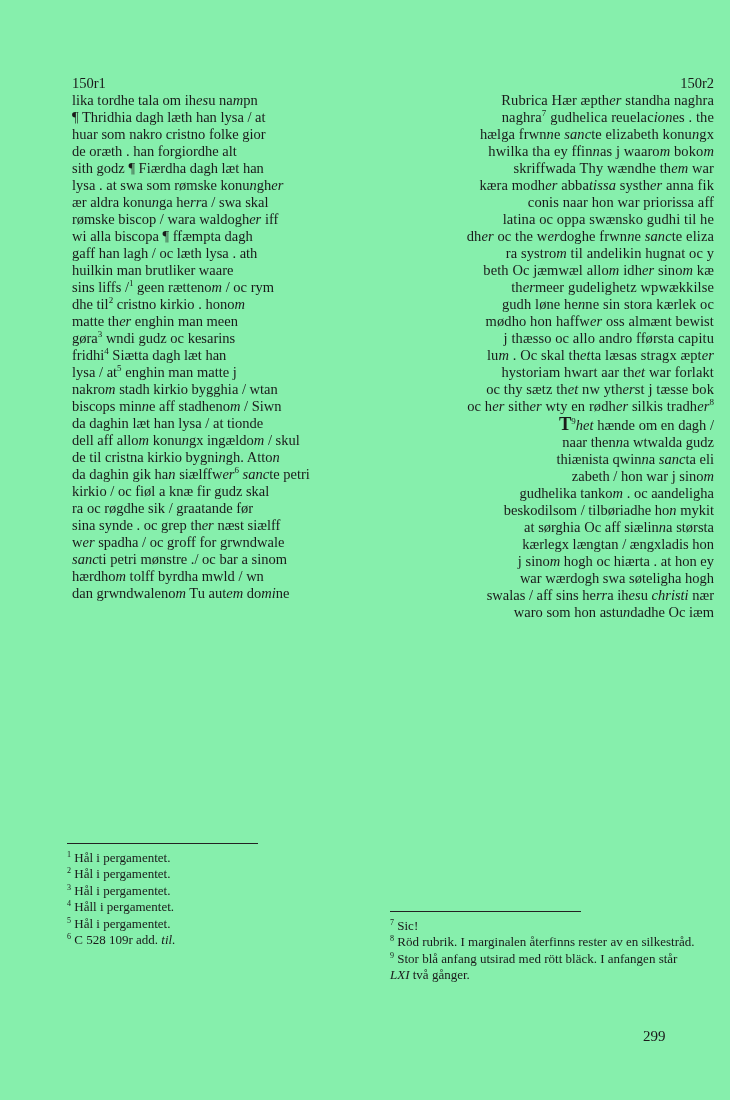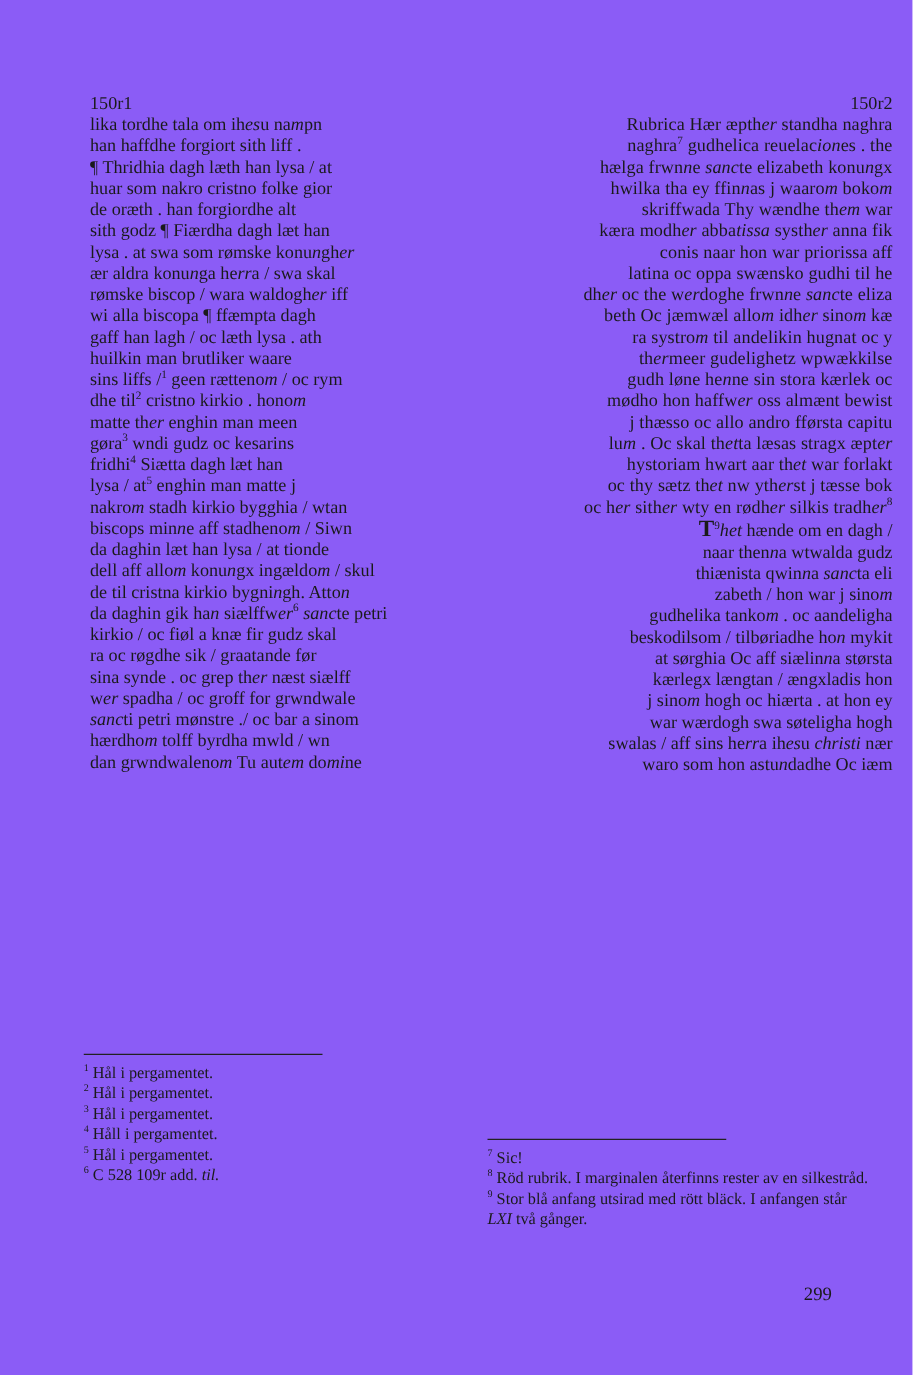--- a/index.html
+++ b/index.html
@@ -1,19 +1,19 @@
 <!DOCTYPE html>
 <html><head>
 <meta charset="utf-8">
 <style>
   html,body{margin:0;padding:0;background:#ffffff;}
   .page{
     position:relative;
     width:730px;height:1100px;
-    background:#8b5cf6;
+    background:#86efac;
     color:#1a1a1a;
     font-family:"Liberation Serif", serif;
     overflow:hidden;
   }
   .col{
     position:absolute;
     top:75px;
     font-size:14.5px;
     line-height:17px;
   }
@@ -52,21 +52,20 @@
 </style>
 </head>
 <body>
 
 <div class="page">
 
   <div class="col col-left">
     <div class="folio">150r1</div>
     <div>
         <div class="tline">lika tordhe tala om ih<i>es</i>u na<i>m</i>pn</div>
-        <div class="tline">han haffdhe forgiort sith liff .</div>
         <div class="tline">¶ Thridhia dagh læth han lysa / at</div>
         <div class="tline">huar som nakro cristno folke gior</div>
         <div class="tline">de oræth . han forgiordhe alt</div>
         <div class="tline">sith godz ¶ Fiærdha dagh læt han</div>
         <div class="tline">lysa . at swa som rømske konu<i>n</i>gh<i>er</i></div>
         <div class="tline">ær aldra konu<i>n</i>ga he<i>rr</i>a / swa skal</div>
         <div class="tline">rømske biscop / wara waldogh<i>er</i> iff</div>
         <div class="tline">wi alla biscopa ¶ ffæmpta dagh</div>
         <div class="tline">gaff han lagh / oc læth lysa . ath</div>
         <div class="tline">huilkin man brutliker waare</div>
@@ -97,22 +96,22 @@
     <div class="rubric">
         <div class="tline">Rubrica Hær æpth<i>er</i> standha naghra</div>
         <div class="tline">naghra<sup>7</sup> gudhelica reuelac<i>ion</i>es . the</div>
         <div class="tline">hælga frwn<i>n</i>e <i>sanc</i>te elizabeth konu<i>n</i>gx</div>
         <div class="tline">hwilka tha ey ffin<i>n</i>as j waaro<i>m</i> boko<i>m</i></div>
         <div class="tline">skriffwada Thy wændhe th<i>em</i> war</div>
         <div class="tline">kæra modh<i>er</i> abba<i>tissa</i> systh<i>er</i> anna fik</div>
         <div class="tline">conis naar hon war priorissa aff</div>
         <div class="tline">latina oc oppa swænsko gudhi til he</div>
         <div class="tline">dh<i>er</i> oc the w<i>er</i>doghe frwn<i>n</i>e <i>sanc</i>te eliza</div>
+        <div class="tline">ra systro<i>m</i> til andelikin hugnat oc y</div>
         <div class="tline">beth Oc jæmwæl allo<i>m</i> idh<i>er</i> sino<i>m</i> kæ</div>
-        <div class="tline">ra systro<i>m</i> til andelikin hugnat oc y</div>
         <div class="tline">th<i>er</i>meer gudelighetz wpwækkilse</div>
         <div class="tline">gudh løne he<i>n</i>ne sin stora kærlek oc</div>
         <div class="tline">mødho hon haffw<i>er</i> oss almænt bewist</div>
         <div class="tline">j thæsso oc allo andro fførsta capitu</div>
         <div class="tline">lu<i>m</i> . Oc skal th<i>et</i>ta læsas stragx æpt<i>er</i></div>
         <div class="tline">hystoriam hwart aar th<i>et</i> war forlakt</div>
         <div class="tline">oc thy sætz th<i>et</i> nw yth<i>er</i>st j tæsse bok</div>
         <div class="tline">oc h<i>er</i> sith<i>er</i> wty en rødh<i>er</i> silkis tradh<i>er</i><sup>8</sup></div>
       </div>
     <div>

